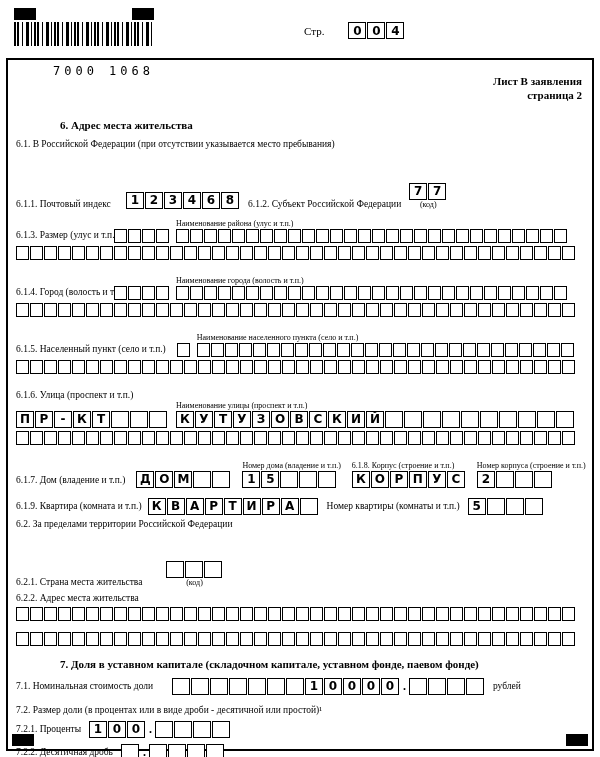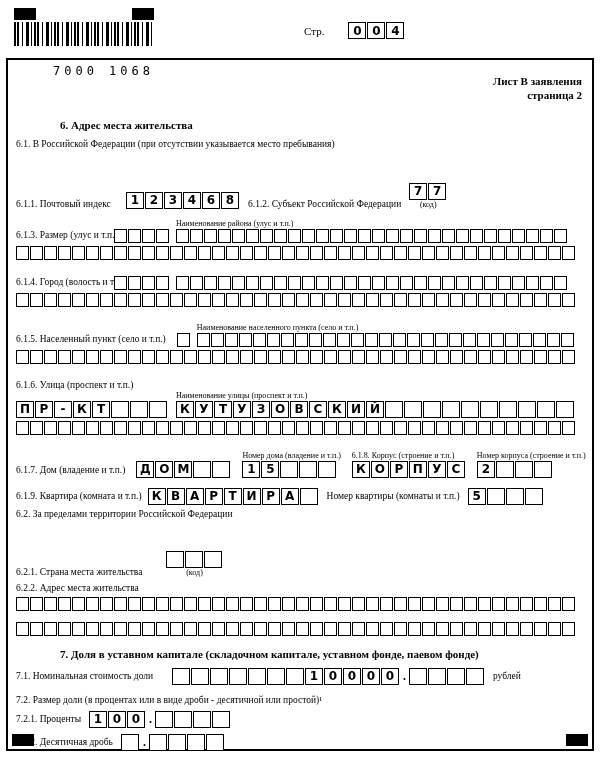--- a/index.html
+++ b/index.html
@@ -213,20 +213,21 @@
     <div class="addr-block">
       <div class="row bottom">
         <span class="label lblw2 pb2">6.1.4. Город (волость и т.п.)</span>
         <span class="cellgroup dense">
             <span class="cell"></span>
             <span class="cell"></span>
             <span class="cell"></span>
             <span class="cell"></span>
           </span>
         <span class="col ml6">
+          <span class="small">Наименование города (волость и т.п.)</span>
           <span class="cellgroup dense">
               <span class="cell"></span>
               <span class="cell"></span>
               <span class="cell"></span>
               <span class="cell"></span>
               <span class="cell"></span>
               <span class="cell"></span>
               <span class="cell"></span>
               <span class="cell"></span>
               <span class="cell"></span>

